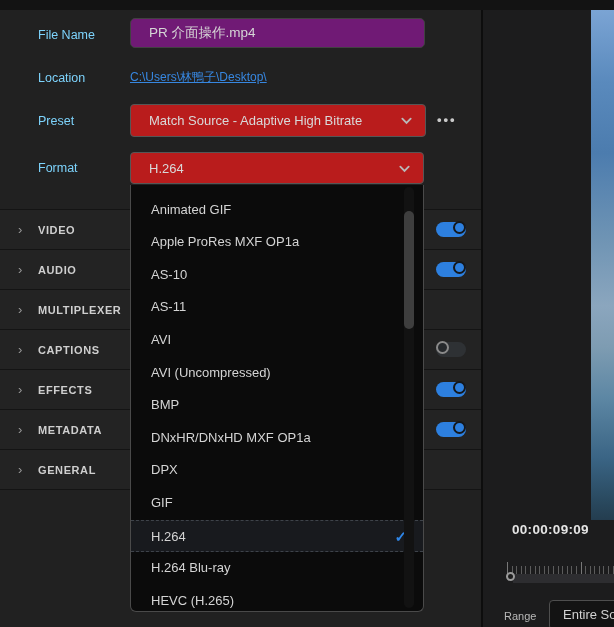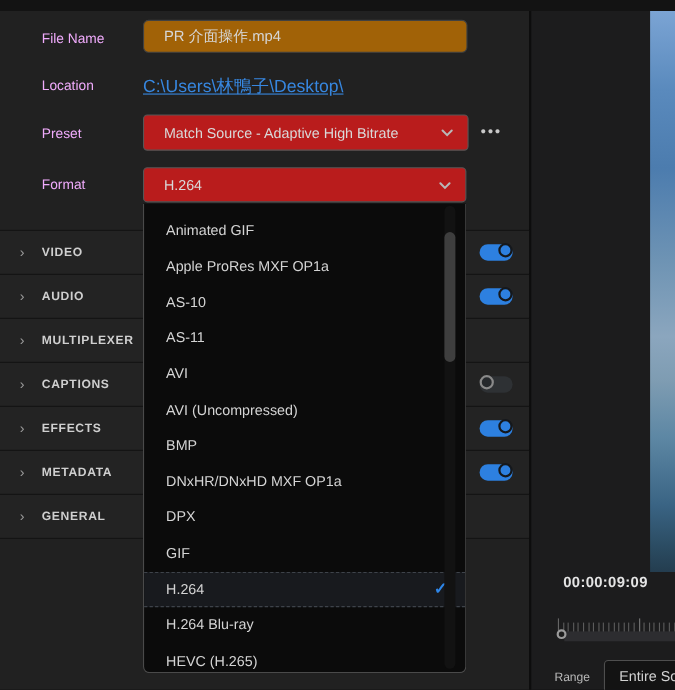--- a/index.html
+++ b/index.html
@@ -9,25 +9,25 @@
   #stage { position:relative; width:614px; height:627px; background:#131313; }
 
   .top-strip { left:0; top:0; width:614px; height:10px; background:#131313; }
   .left-panel { left:0; top:10px; width:481px; height:617px; background:#212121; }
   .panel-divider { left:481px; top:10px; width:2px; height:617px; background:#0d0d0d; }
   .right-panel { left:483px; top:10px; width:131px; height:617px; background:#1c1c1d; }
   .preview-strip { left:591px; top:10px; width:23px; height:510px;
     background:linear-gradient(180deg,#7ba4d4 0%,#5a8abd 14%,#4c7cae 28%,#6f94b4 45%,
       #8ba6be 58%,#7e9cb2 66%,#5d87a4 76%,#3a6484 88%,#2a4a60 96%,#243d4f 100%); }
 
-  .field-label { color:#f0abfc; font-size:12.5px; }
-  .filename-input { left:130px; top:18px; width:295px; height:30px; background:#a16207;
+  .field-label { color:#7dd3fc; font-size:12.5px; }
+  .filename-input { left:130px; top:18px; width:295px; height:30px; background:#701a75;
     border:1px solid #414141; border-radius:5px; color:#d6d6d6; font-size:13.5px;
     line-height:28px; padding-left:18px; white-space:nowrap; overflow:hidden; }
-  .location-link { left:130px; top:69px; color:#3787e0; font-size:16px;
+  .location-link { left:130px; top:69px; color:#3787e0; font-size:12px;
     text-decoration:underline; cursor:pointer; }
 
   .select-box { background:#b91c1c; border:1px solid #565656; border-radius:4px;
     color:#d9d9d9; font-size:13px; display:flex; align-items:center;
     padding:0 12px 0 18px; cursor:pointer; }
   .select-box .sel-text { flex:1; white-space:nowrap; overflow:hidden; }
   .chev-down { width:13px; height:13px; flex:0 0 auto; }
   .chev-down path { stroke:#b9b9b9; stroke-width:2; fill:none; stroke-linecap:round; }
   .preset-box { left:130px; top:104px; width:296px; height:33px; }
   .format-box { left:130px; top:152px; width:294px; height:32px; }
@@ -47,21 +47,21 @@
   .toggle.on { background:#2d80e0; }
   .toggle.on .knob { right:0px; background:#2d80e0; border:2px solid #15181c; }
   .toggle.off { background:#2e3134; }
   .toggle.off .knob { left:0px; background:#26292c; border:2px solid #8a8a8a; }
 
   .dropdown-list { left:130px; top:185px; width:294px; height:427px; background:#0b0b0b;
     border:1px solid #4a4a4a; border-top:none; border-radius:0 0 6px 6px; overflow:hidden;
     z-index:20; }
   .dd-items { margin-top:-24px; }
   .dd-item { height:32.6px; line-height:32.6px; padding-left:20px; color:#d4d4d4;
-    font-size:13px; white-space:nowrap; cursor:pointer; display:flex; align-items:center; }
+    font-size:13px; white-space:nowrap; cursor:pointer; display:flex; align-items:flex-start; }
   .dd-item .dd-label { flex:1; }
   .dd-item.selected { background:#181a1e; border-top:1px dashed #3e434a;
     border-bottom:1px dashed #3e434a; height:32.6px; }
   .dd-item .check { color:#2e86e8; font-size:15px; font-weight:bold; margin-right:16px; }
   .dd-scrollbar { position:absolute; right:9px; top:2px; width:10px; height:421px;
     background:#121212; border-radius:5px; }
   .dd-thumb { position:absolute; left:0; top:24px; width:10px; height:118px;
     background:#3e3e3e; border-radius:5px; cursor:pointer; }
 
   .timecode { left:512px; top:522px; color:#e5e5e5; font-size:13.5px; font-weight:bold;

